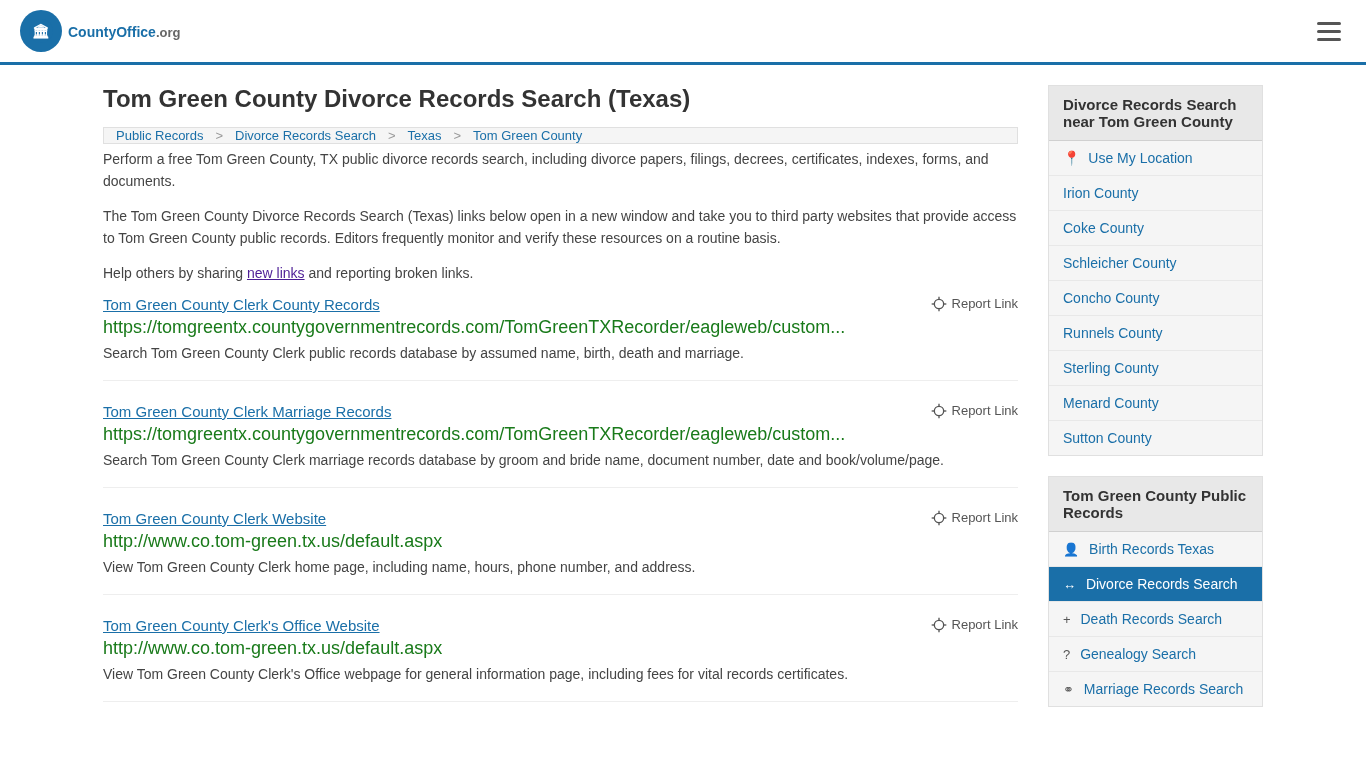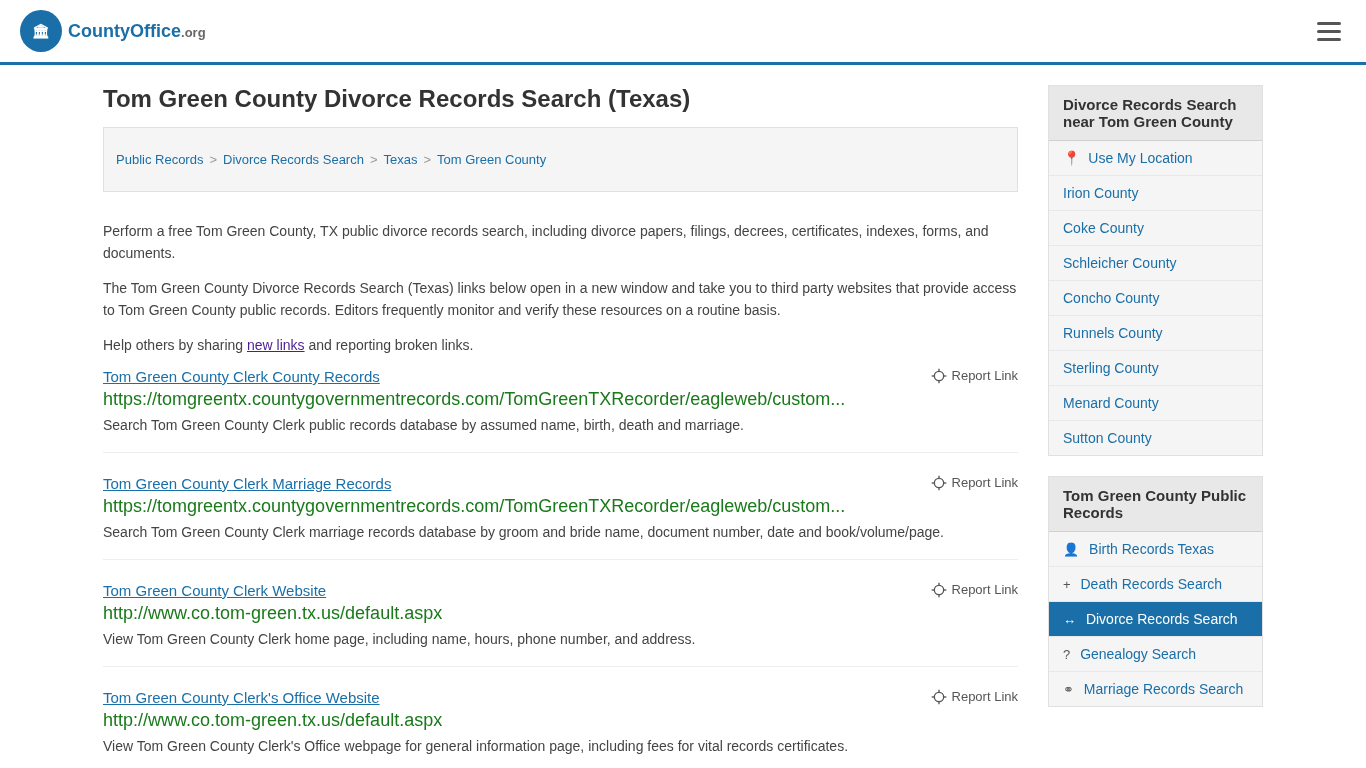--- a/index.html
+++ b/index.html
@@ -106,27 +106,27 @@
       font-size: 24px;
       font-weight: bold;
       color: #333;
       margin-bottom: 14px;
     }
 
     
     #breadcrumb {
       background: #f5f5f5;
       border: 1px solid #e0e0e0;
-      padding: 24px 12px;
+      padding: 0 12px;
       font-size: 13px;
       color: #555;
-      margin-bottom: 28px;
-      display: flex;
-      align-items: center;
-      gap: 6px;
+      margin-bottom: 4px;
+      display: flex;
+      align-items: center;
+      gap: 12px;
       flex-wrap: wrap;
     }
     #breadcrumb a { color: #1a6fa8; text-decoration: none; }
     .breadcrumb-sep { color: #999; }
 
     
     .desc-para {
       font-size: 14px;
       color: #444;
       margin-bottom: 12px;
@@ -220,21 +220,21 @@
 <div id="header">
   <div id="logo-area">
     <div id="logo-circle">
       <svg width="26" height="26" viewBox="0 0 26 26" fill="none">
         <circle cx="13" cy="13" r="12" fill="#1a6fa8"></circle>
         <text x="13" y="18" text-anchor="middle" fill="white" font-size="14" font-weight="bold" font-family="serif">🏛</text>
       </svg>
     </div>
     <div>
       <span id="logo-text">
-        <span style="color:#1a6fa8;font-weight:bold;font-size:18px;">CountyOffice</span><span style="color:#666;font-size:13px;">.org</span>
+        <span style="color:#1a6fa8;font-weight:bold;font-size:14px;">CountyOffice</span><span style="color:#666;font-size:13px;">.org</span>
       </span>
     </div>
   </div>
 
 
   <button id="menu-button">
     <div id="menu-icon-lines">
       <span></span>
         <span></span>
         <span></span>
@@ -357,28 +357,28 @@
         </div>
     </div>
 
     <div class="sidebar-box">
       <div class="sidebar-box-title">Tom Green County Public Records</div>
       <div id="public-records-list">
           <div class="sidebar-item">
     <span class="sidebar-item-icon">👤</span>
     <a href="#" style="">Birth Records Texas</a>
   </div>
+          <div class="sidebar-item active">
+    <span class="sidebar-item-icon">↔</span>
+    <a href="#" style="color:#fff">Divorce Records Search</a>
+  </div>
           <div class="sidebar-item">
     <span class="sidebar-item-icon">+</span>
     <a href="#" style="">Death Records Search</a>
   </div>
-          <div class="sidebar-item active">
-    <span class="sidebar-item-icon">↔</span>
-    <a href="#" style="color:#fff">Divorce Records Search</a>
-  </div>
           <div class="sidebar-item">
     <span class="sidebar-item-icon">?</span>
     <a href="#" style="">Genealogy Search</a>
   </div>
           <div class="sidebar-item">
     <span class="sidebar-item-icon">⚭</span>
     <a href="#" style="">Marriage Records Search</a>
   </div>
         </div>
     </div>

